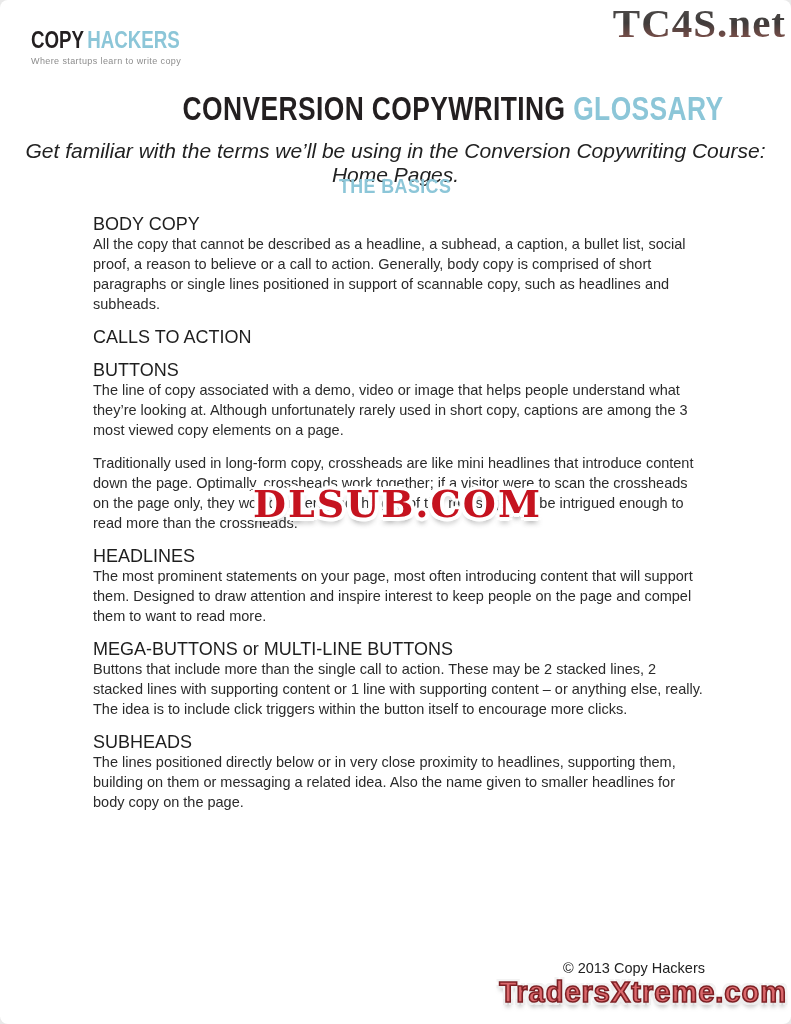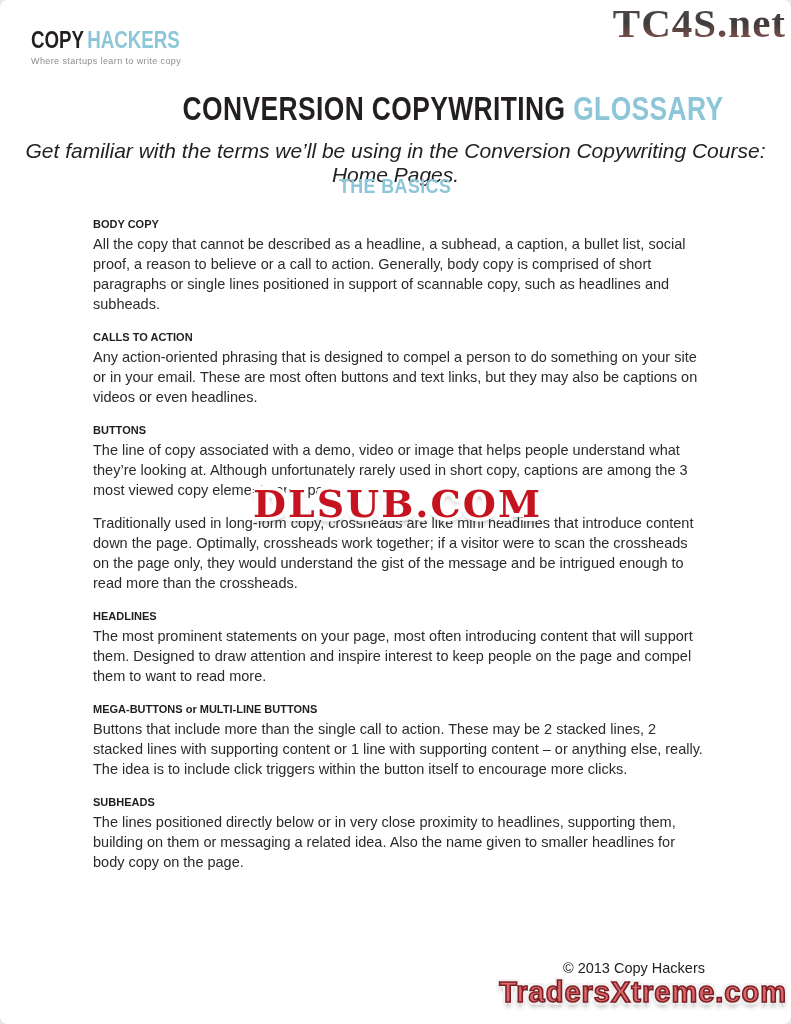--- a/index.html
+++ b/index.html
@@ -56,21 +56,21 @@
   .basics-heading { position:absolute; top:171px; left:0; width:100%; text-align:center; }
   .basics-heading .condensed {
     display:inline-block; transform:scaleX(.85); transform-origin:center;
     font-weight:bold; font-size:21px; letter-spacing:.5px;
     color:var(--accent-blue); white-space:nowrap;
   }
 
   
   .content { position:absolute; left:93px; top:214px; width:612px; }
   .entry { margin-bottom:13px; }
-  .term { font-size:11px; font-weight:bold; line-height:20px; color:#1e1e1e; }
+  .term { font-size:18px; font-weight:normal; line-height:20px; color:#1e1e1e; }
   .definition { font-size:14.5px; line-height:20px; color:#2b2b2b; }
 
   
   .wm-dlsub {
     position:absolute; left:253px; top:481px;
     font-family:"DejaVu Serif", serif; font-weight:bold;
     font-size:38px; line-height:46px; letter-spacing:2px; white-space:nowrap;
     color:var(--watermark-red);
     text-shadow:
       -3px -3px 0 #fff, 3px -3px 0 #fff, -3px 3px 0 #fff, 3px 3px 0 #fff,
@@ -122,21 +122,20 @@
   </h2>
 
   <div class="content">
     <section class="entry">
       <h3 class="term">BODY COPY</h3>
       <p class="definition">All the copy that cannot be described as a headline, a subhead, a caption, a bullet list, social proof, a reason to believe or a call to action. Generally, body copy is comprised of short paragraphs or single lines positioned in support of scannable copy, such as headlines and subheads.</p>
     </section>
 
     <section class="entry">
       <h3 class="term">CALLS TO ACTION</h3>
-      <p class="definition">Any action-oriented phrasing that is designed to compel a person to do something on your site or in your email. These are most often buttons and text links, but they may also be captions on videos or even headlines.</p>
     </section>
 
     <section class="entry">
       <h3 class="term">BUTTONS</h3>
       <p class="definition">The line of copy associated with a demo, video or image that helps people understand what they’re looking at. Although unfortunately rarely used in short copy, captions are among the 3 most viewed copy elements on a page.</p>
     </section>
 
     <section class="entry">
       <p class="definition">Traditionally used in long-form copy, crossheads are like mini headlines that introduce content down the page. Optimally, crossheads work together; if a visitor were to scan the crossheads on the page only, they would understand the gist of the message and be intrigued enough to read more than the crossheads.</p>
     </section>

